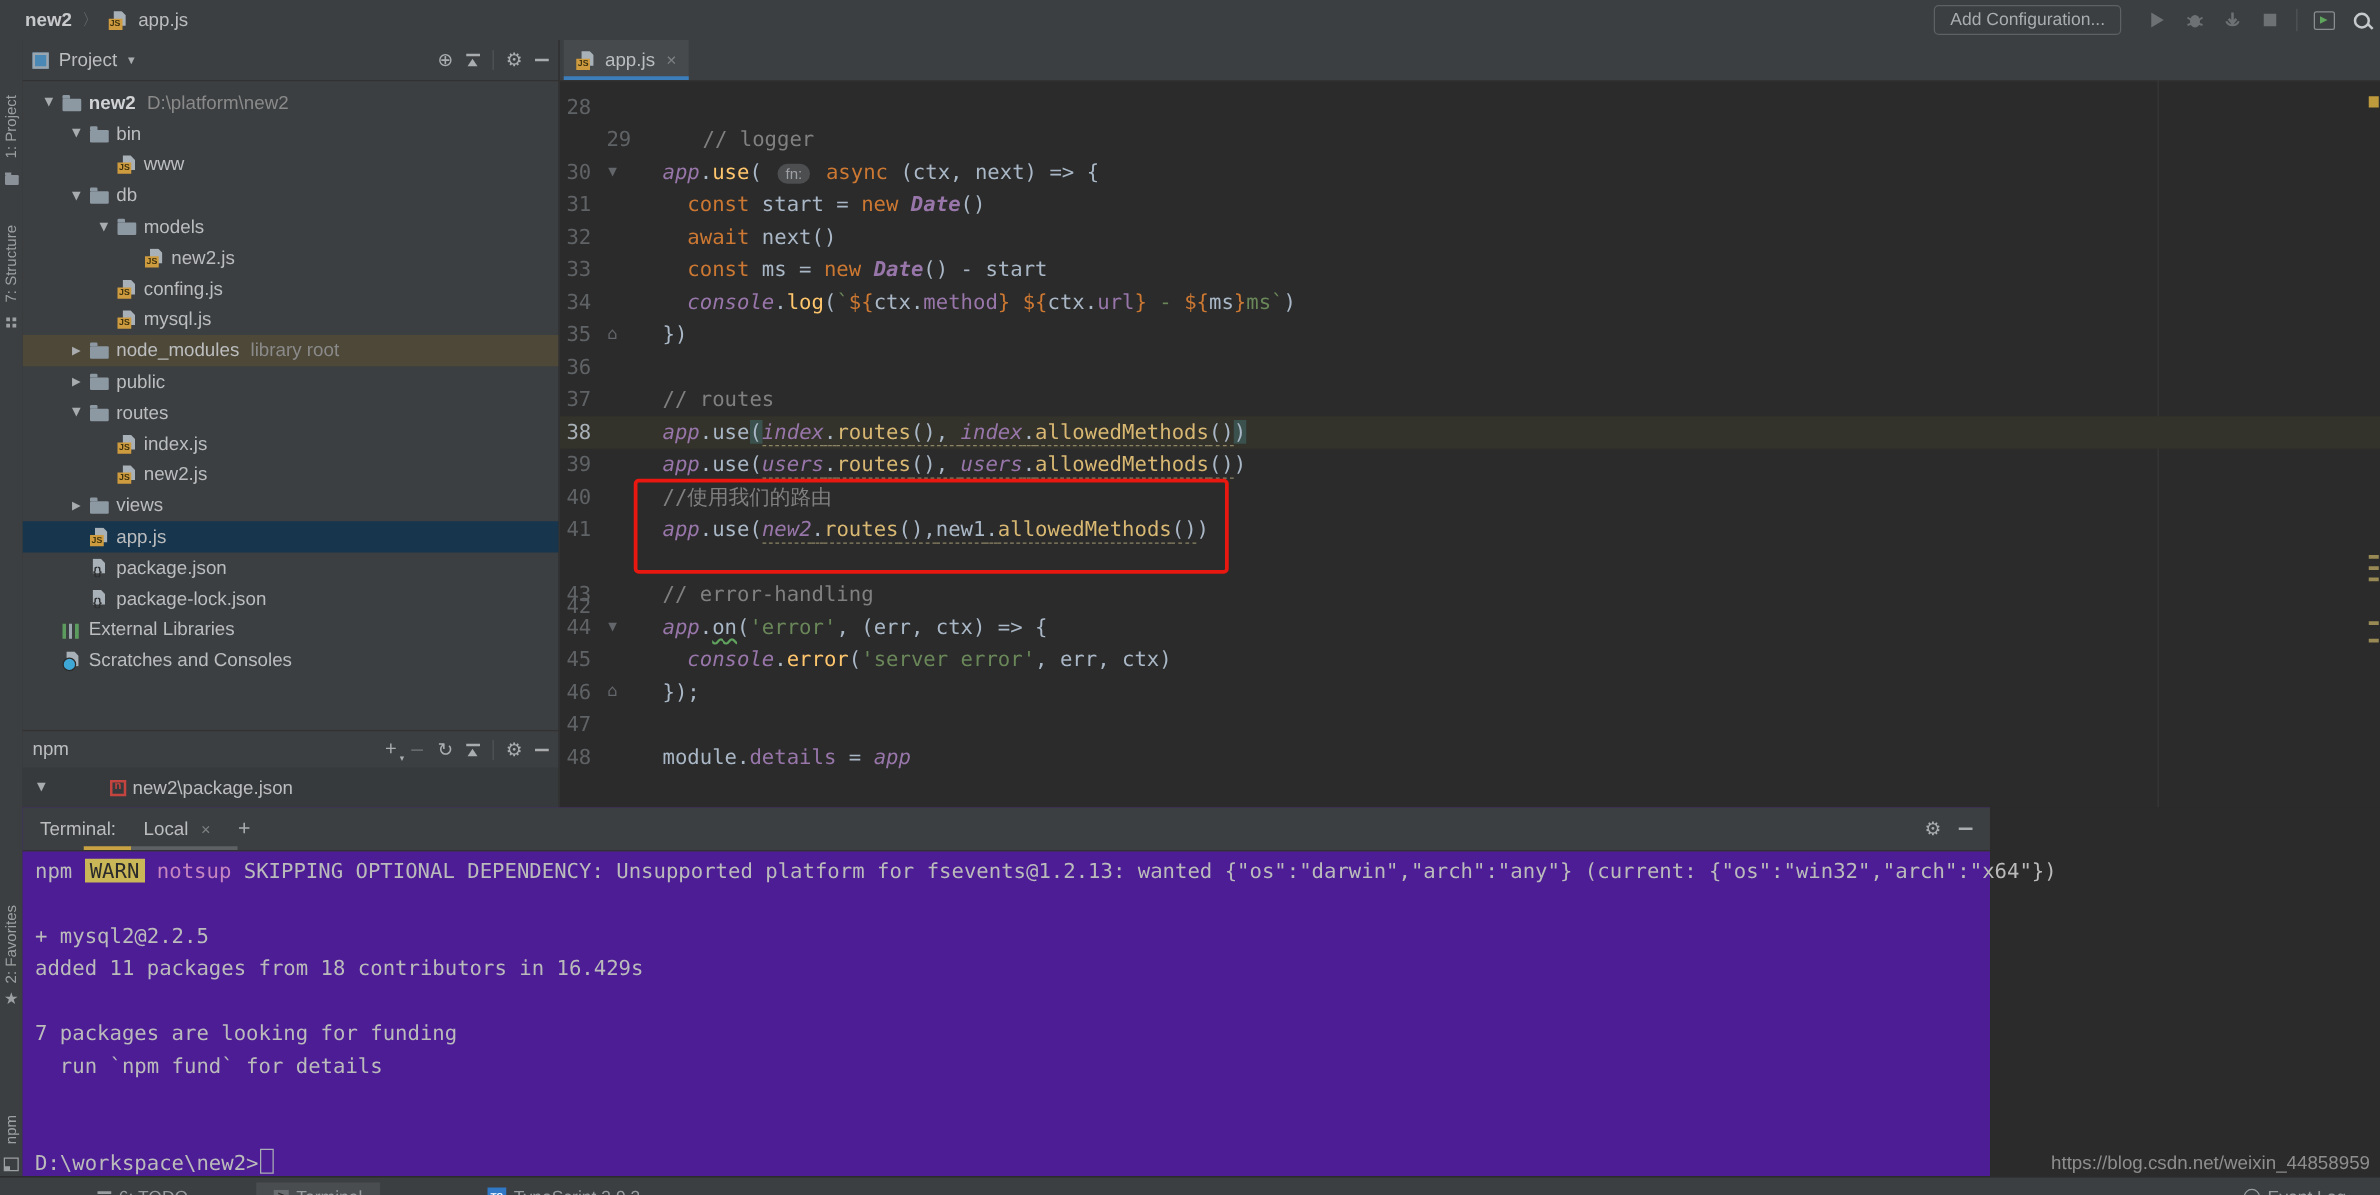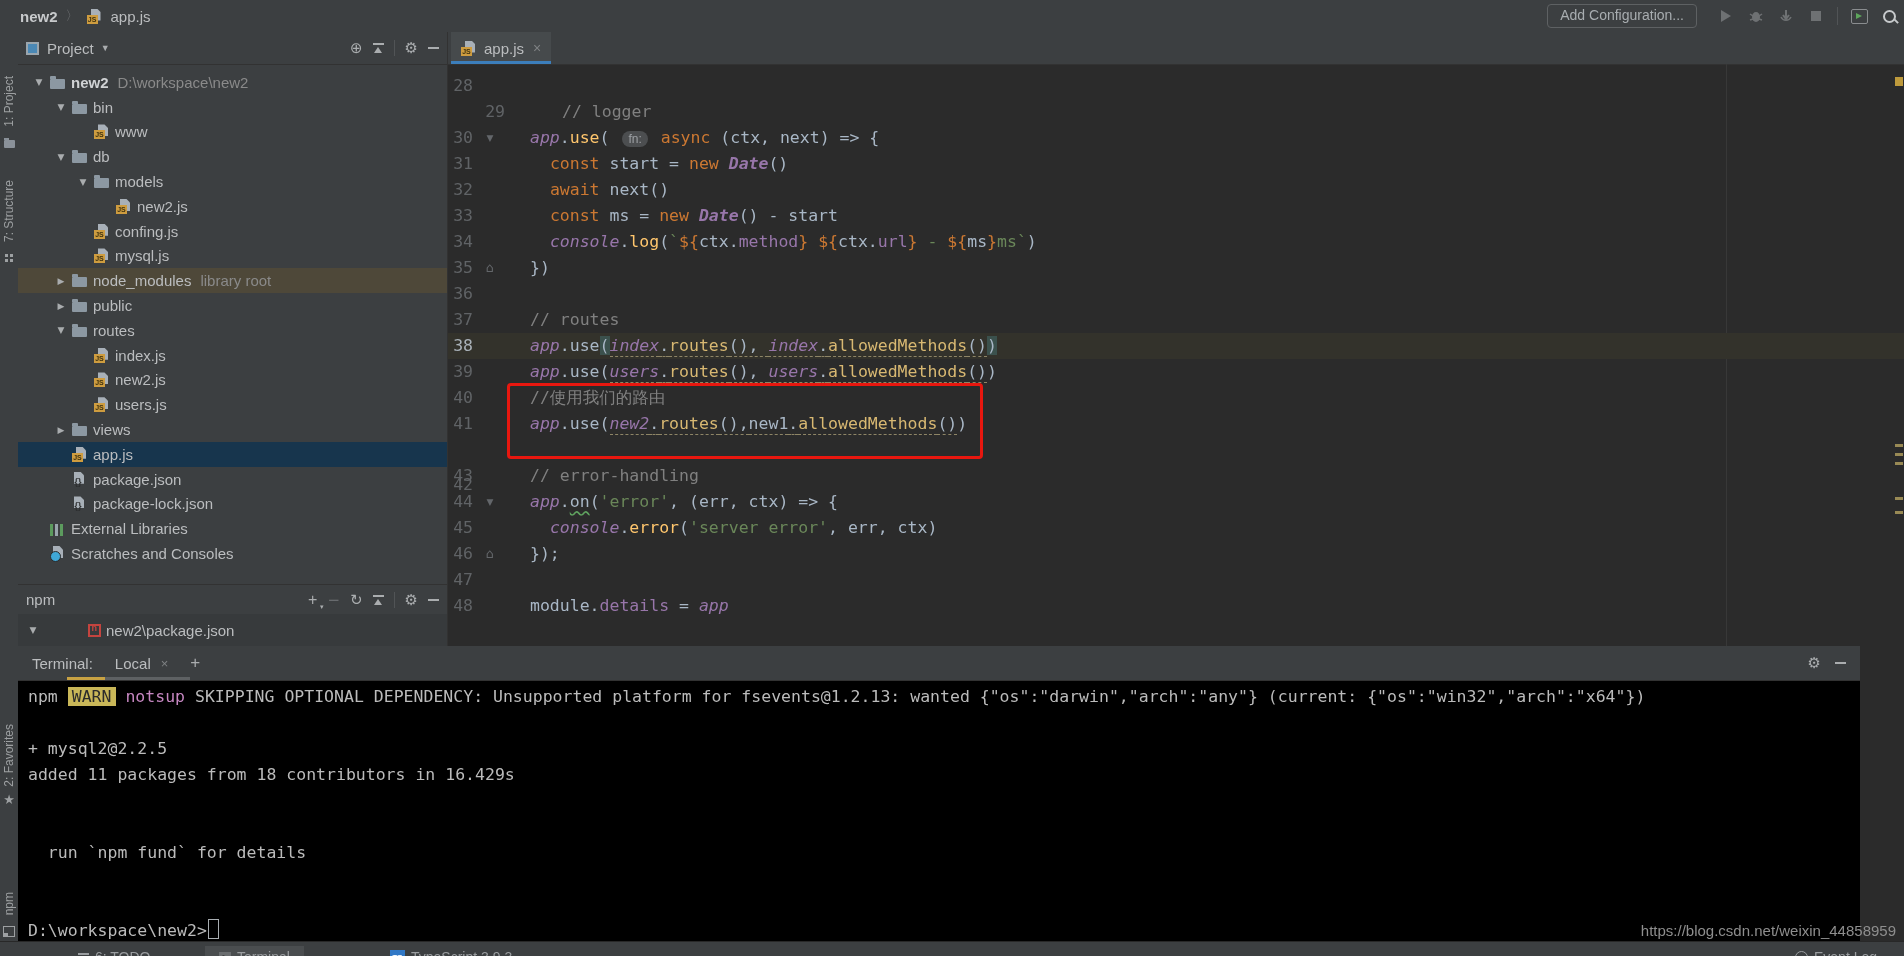--- a/index.html
+++ b/index.html
@@ -96,21 +96,21 @@
   .seg.mod{color:#9876aa;font-style:italic;} .seg.cls{color:#9876aa;font-style:italic;font-weight:bold;}
   .seg.fld{color:#9876aa;}
   .seg.u{border-bottom:1px dashed #8e8566;padding-bottom:1px;}
   .seg.brace{color:#a9b7c6;background:#3b514d;}
   .seg.wavy{color:#a9b7c6;text-decoration:underline;text-decoration-style:wavy;text-decoration-color:#5fa35f;text-underline-offset:3px;}
   .seg.hint{background:#4c4e50;color:#9da0a4;border-radius:8px;padding:1px 6px;margin:0 3px;
             font:12px "Liberation Sans",sans-serif;}
   #redbox{position:absolute;left:59px;top:319px;width:470px;height:70px;border:3px solid #e8170f;border-radius:4px;z-index:5;}
   .smark{position:absolute;right:2px;z-index:4;}
   
-  #terminal{position:absolute;left:18px;top:646px;width:1842px;height:295px;background:#000000;}
+  #terminal{position:absolute;left:18px;top:646px;width:1574px;height:295px;background:#4c1d95;}
   #term-head{position:absolute;left:0;top:0;width:100%;height:34px;background:#3c3f41;border-bottom:1px solid #323232;
              display:flex;align-items:center;font-size:15px;}
   #term-label{margin-left:14px;color:#bbbdbf;}
   #term-tab{margin-left:22px;color:#bbbdbf;display:flex;align-items:center;gap:8px;}
   #term-tab .tab-x{font-size:13px;}
   #term-plus{margin-left:22px;color:#aaadaf;font-size:17px;}
   #term-head-icons{position:absolute;right:14px;top:0;height:34px;display:flex;align-items:center;gap:14px;}
   .tbar{position:absolute;top:31px;height:3px;}
   #term-content{position:absolute;left:0;top:34px;width:100%;height:261px;
                 font:16.5px/26px "DejaVu Sans Mono",monospace;color:#bbbbbb;}
@@ -217,21 +217,21 @@
         <span class="mini"></span>
       </div>
     </div>
     <div id="tree">
         <div class="tree-row" style="padding-left: 10px;">
           <span class="t-arrow">▼</span>
           <span class="fico">
             <i class="ic-folder" style="position:absolute;left:0;"></i>
           </span>
           <span class="t-label bold">new2</span>
-          <span class="t-extra">D:\workspace\new2</span>
+          <span class="t-extra">D:\platform\new2</span>
         </div>
         <div class="tree-row" style="padding-left: 32px;">
           <span class="t-arrow">▼</span>
           <span class="fico">
             <i class="ic-folder" style="position:absolute;left:0;"></i>
           </span>
           <span class="t-label">bin</span>
         </div>
         <div class="tree-row" style="padding-left: 54px;">
           <span class="t-arrow"></span>
@@ -309,28 +309,20 @@
           </span>
           <span class="t-label">index.js</span>
         </div>
         <div class="tree-row" style="padding-left: 54px;">
           <span class="t-arrow"></span>
           <span class="fico">
             <i class="pg"></i>
             <i class="bd">JS</i>
           </span>
           <span class="t-label">new2.js</span>
-        </div>
-        <div class="tree-row" style="padding-left: 54px;">
-          <span class="t-arrow"></span>
-          <span class="fico">
-            <i class="pg"></i>
-            <i class="bd">JS</i>
-          </span>
-          <span class="t-label">users.js</span>
         </div>
         <div class="tree-row" style="padding-left: 32px;">
           <span class="t-arrow">▶</span>
           <span class="fico">
             <i class="ic-folder" style="position:absolute;left:0;"></i>
           </span>
           <span class="t-label">views</span>
         </div>
         <div class="tree-row selected" style="padding-left: 32px;">
           <span class="t-arrow"></span>
@@ -454,20 +446,21 @@
         <span class="hi">⚙</span>
         <span class="mini"></span>
       </div>
     </div>
     <div id="term-content">
         <div class="term-row" style="top: 4px;"><span class="tseg t">npm </span><span class="tseg warn">WARN</span><span class="tseg t"> </span><span class="tseg mag">notsup</span><span class="tseg t"> SKIPPING OPTIONAL DEPENDENCY: Unsupported platform for fsevents@1.2.13: wanted {"os":"darwin","arch":"any"} (current: {"os":"win32","arch":"x64"})</span></div>
         <div class="term-row" style="top: 30px;"></div>
         <div class="term-row" style="top: 56px;"><span class="tseg t">+ mysql2@2.2.5</span></div>
         <div class="term-row" style="top: 82px;"><span class="tseg t">added 11 packages from 18 contributors in 16.429s</span></div>
         <div class="term-row" style="top: 108px;"></div>
+        <div class="term-row" style="top: 134px;"><span class="tseg t">7 packages are looking for funding</span></div>
         <div class="term-row" style="top: 160px;"><span class="tseg t">  run `npm fund` for details</span></div>
         <div class="term-row" style="top: 186px;"></div>
         <div class="term-row" style="top: 212px;"></div>
         <div class="term-row" style="top: 238px;"><span class="tseg t">D:\workspace\new2&gt;</span><span class="cursor"></span></div>
       </div>
   </div>
 
   <div id="statusbar">
     <div class="sb-item" style="left:78px;">
       <span class="sb-lines"></span>

